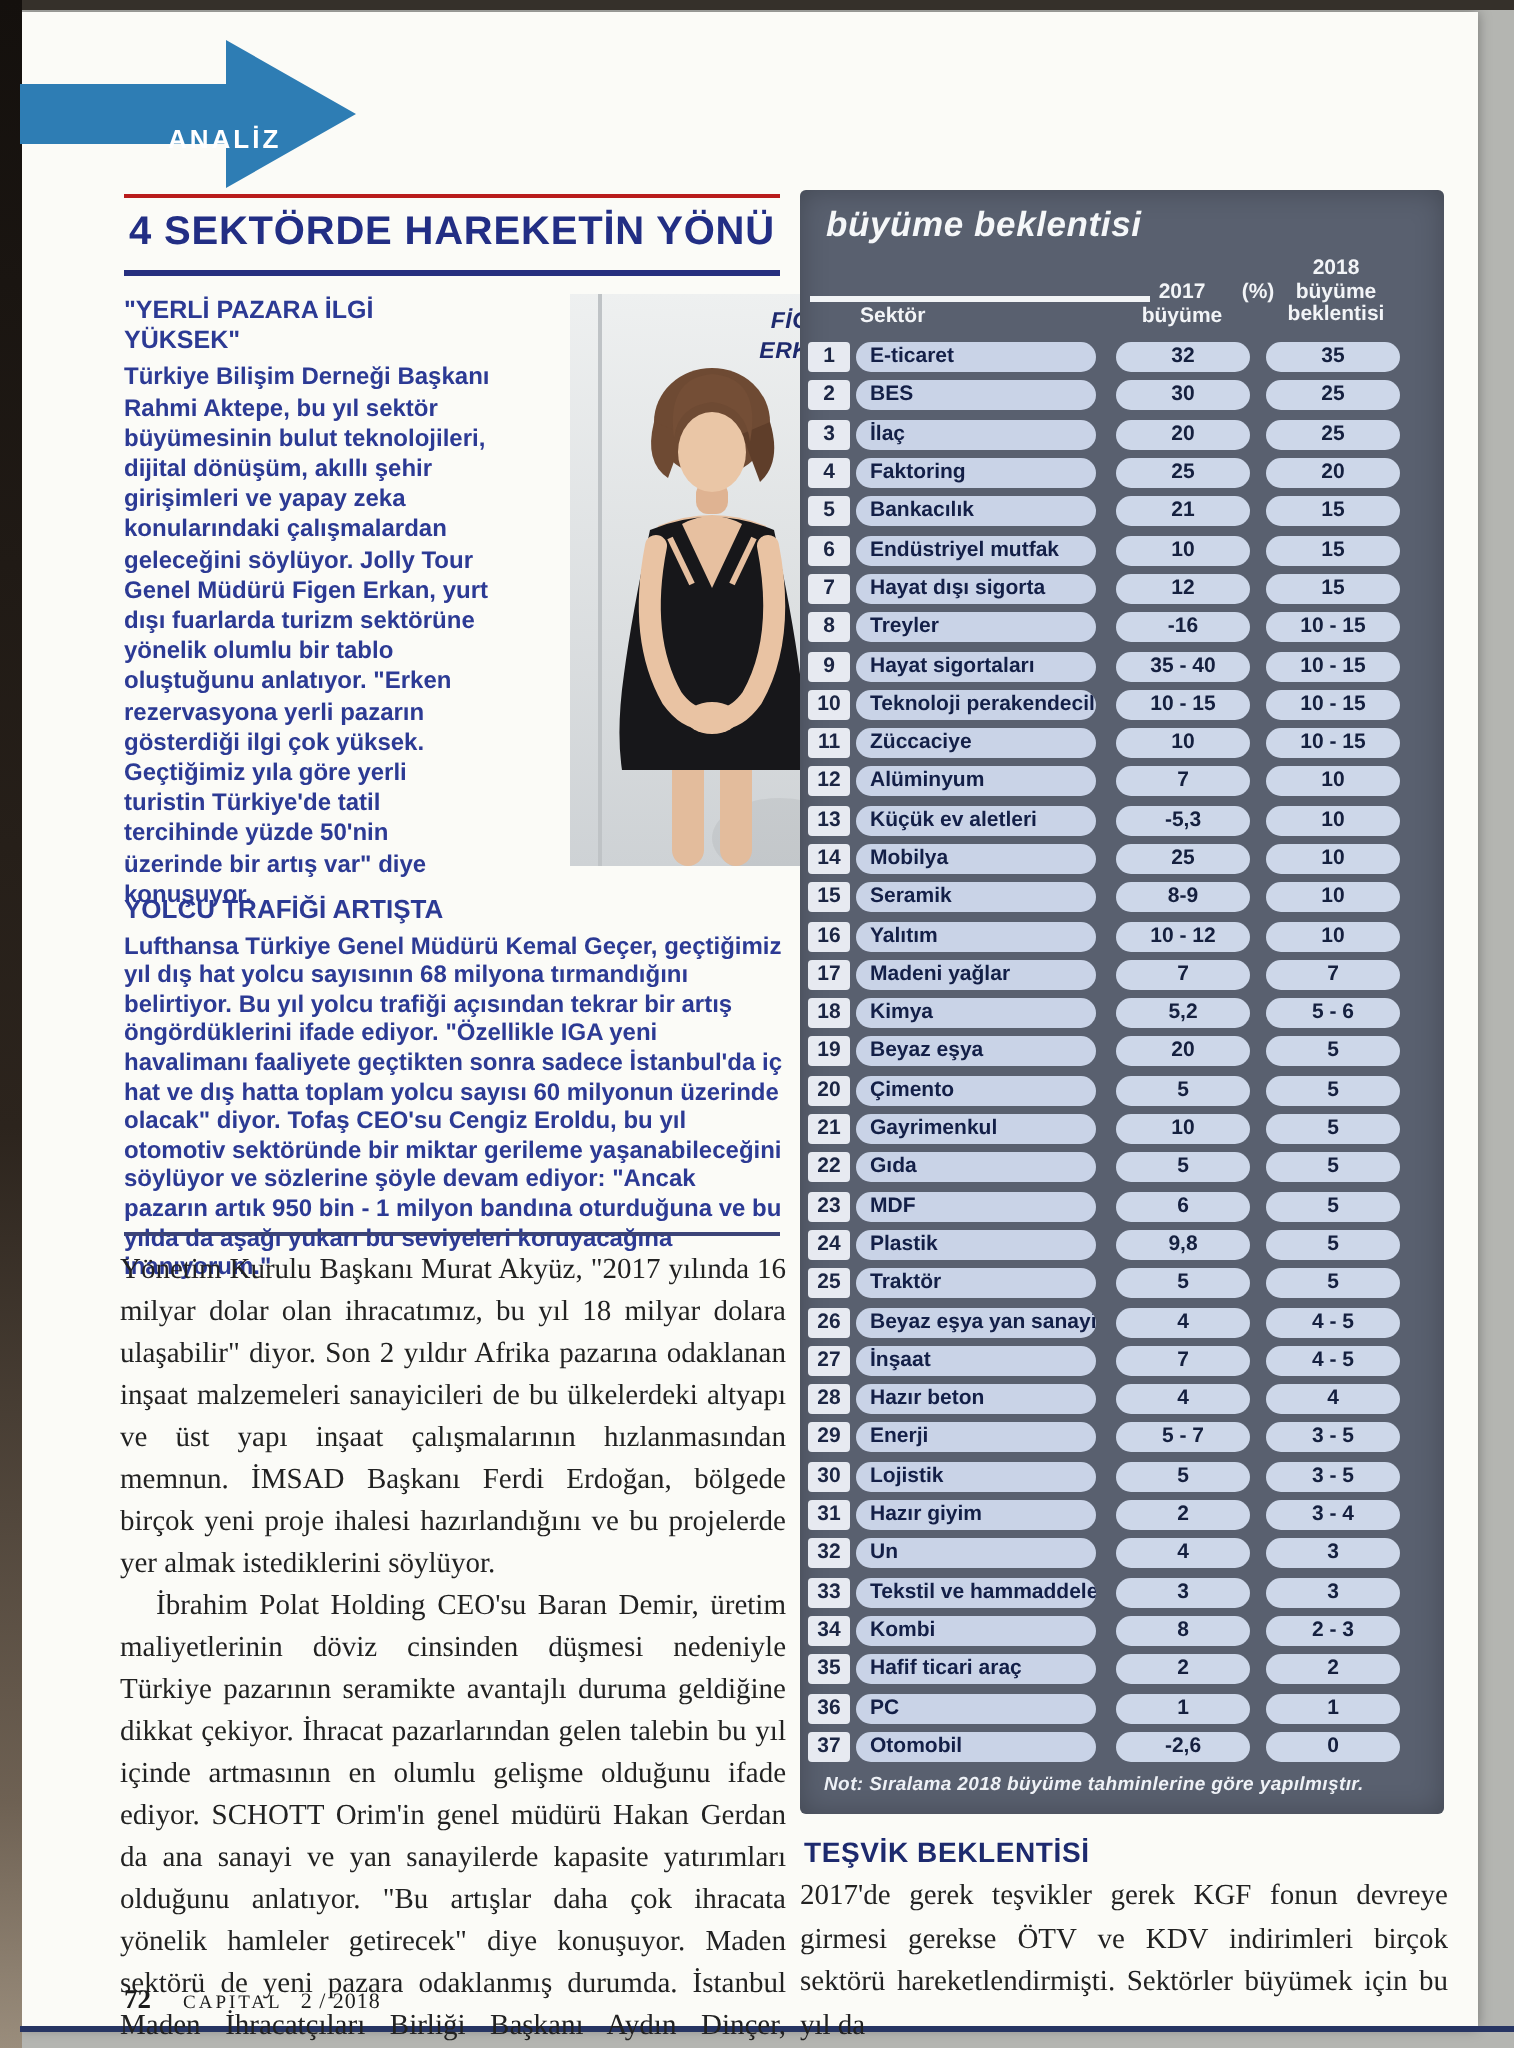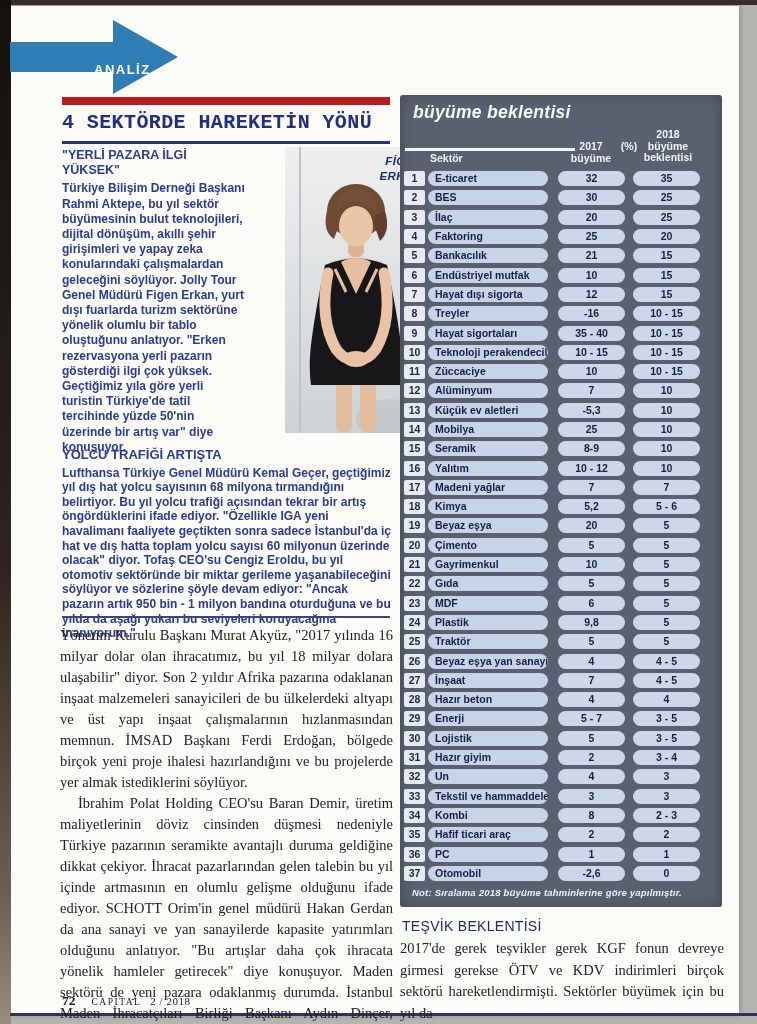--- a/index.html
+++ b/index.html
@@ -15,29 +15,29 @@
     box-shadow:0 0 6px rgba(0,0,0,.35);
   }
   .edge-top{position:absolute;left:0;top:0;width:757px;height:5px;background:#35302a;}
   .spine{position:absolute;left:0;top:0;width:11px;height:1024px;
     background:linear-gradient(180deg,#14100d 0%,#2c241d 55%,#6e6153 88%,#9a8d7c 100%);}
   .bottom-rule{position:absolute;left:10px;top:1013px;width:747px;height:3px;background:#273563;}
 
   
   .tag-arrow{position:absolute;left:10px;top:16px;width:172px;height:82px;}
   .tag-label{
-    position:absolute;left:84px;top:46px;color:#fff;font-weight:bold;
+    position:absolute;left:74px;top:46px;color:#fff;font-weight:bold;
     font-size:13px;letter-spacing:1.5px;
   }
 
   
   .headline-block{
     position:absolute;left:62px;top:97px;width:328px;
-    border-top:8px solid #b91c1c;border-bottom:3px solid #27307f;
-    padding:6px 0 7px 0;font-family:Liberation Mono, monospace;
+    border-top:2px solid #b91c1c;border-bottom:3px solid #27307f;
+    padding:6px 0 7px 0;text-align:center;
   }
   .headline{
     color:#222e84;font-size:20px;font-weight:bold;letter-spacing:.4px;white-space:nowrap;
   }
 
   
   .navy{color:#2c3a94;font-weight:bold;}
   .sec1{position:absolute;left:62px;top:148px;width:184px;font-size:12px;line-height:15.2px;}
   .sec1 .sec-head{font-size:12.5px;margin-bottom:3px;}
   .sec2{position:absolute;left:62px;top:448px;width:330px;font-size:12px;line-height:14.6px;}
@@ -98,21 +98,21 @@
     font-size:10.5px;font-weight:bold;color:#15203f;text-align:center;line-height:15px;
   }
   .trow .v1{margin-left:10px;}
   .trow .v2{margin-left:8px;}
   .tbl-note{
     position:absolute;left:12px;top:792px;color:#eef1f6;font-style:italic;font-weight:bold;
     font-size:9.5px;letter-spacing:.2px;text-align:right;
   }
 
   
-  .tesvik-head{position:absolute;left:402px;top:918px;color:#1d2a6e;font-weight:normal;
+  .tesvik-head{position:absolute;left:402px;top:918px;color:#1d2a6e;font-weight:bold;
     font-size:14px;letter-spacing:.3px;}
   .tesvik-body{position:absolute;left:400px;top:938px;width:324px;font-size:14.5px;line-height:21.5px;}
 </style>
 </head>
 <body>
 
 <div class="page"></div>
 <div class="edge-top"></div>
 <div class="spine"></div>
 <div class="bottom-rule"></div>

